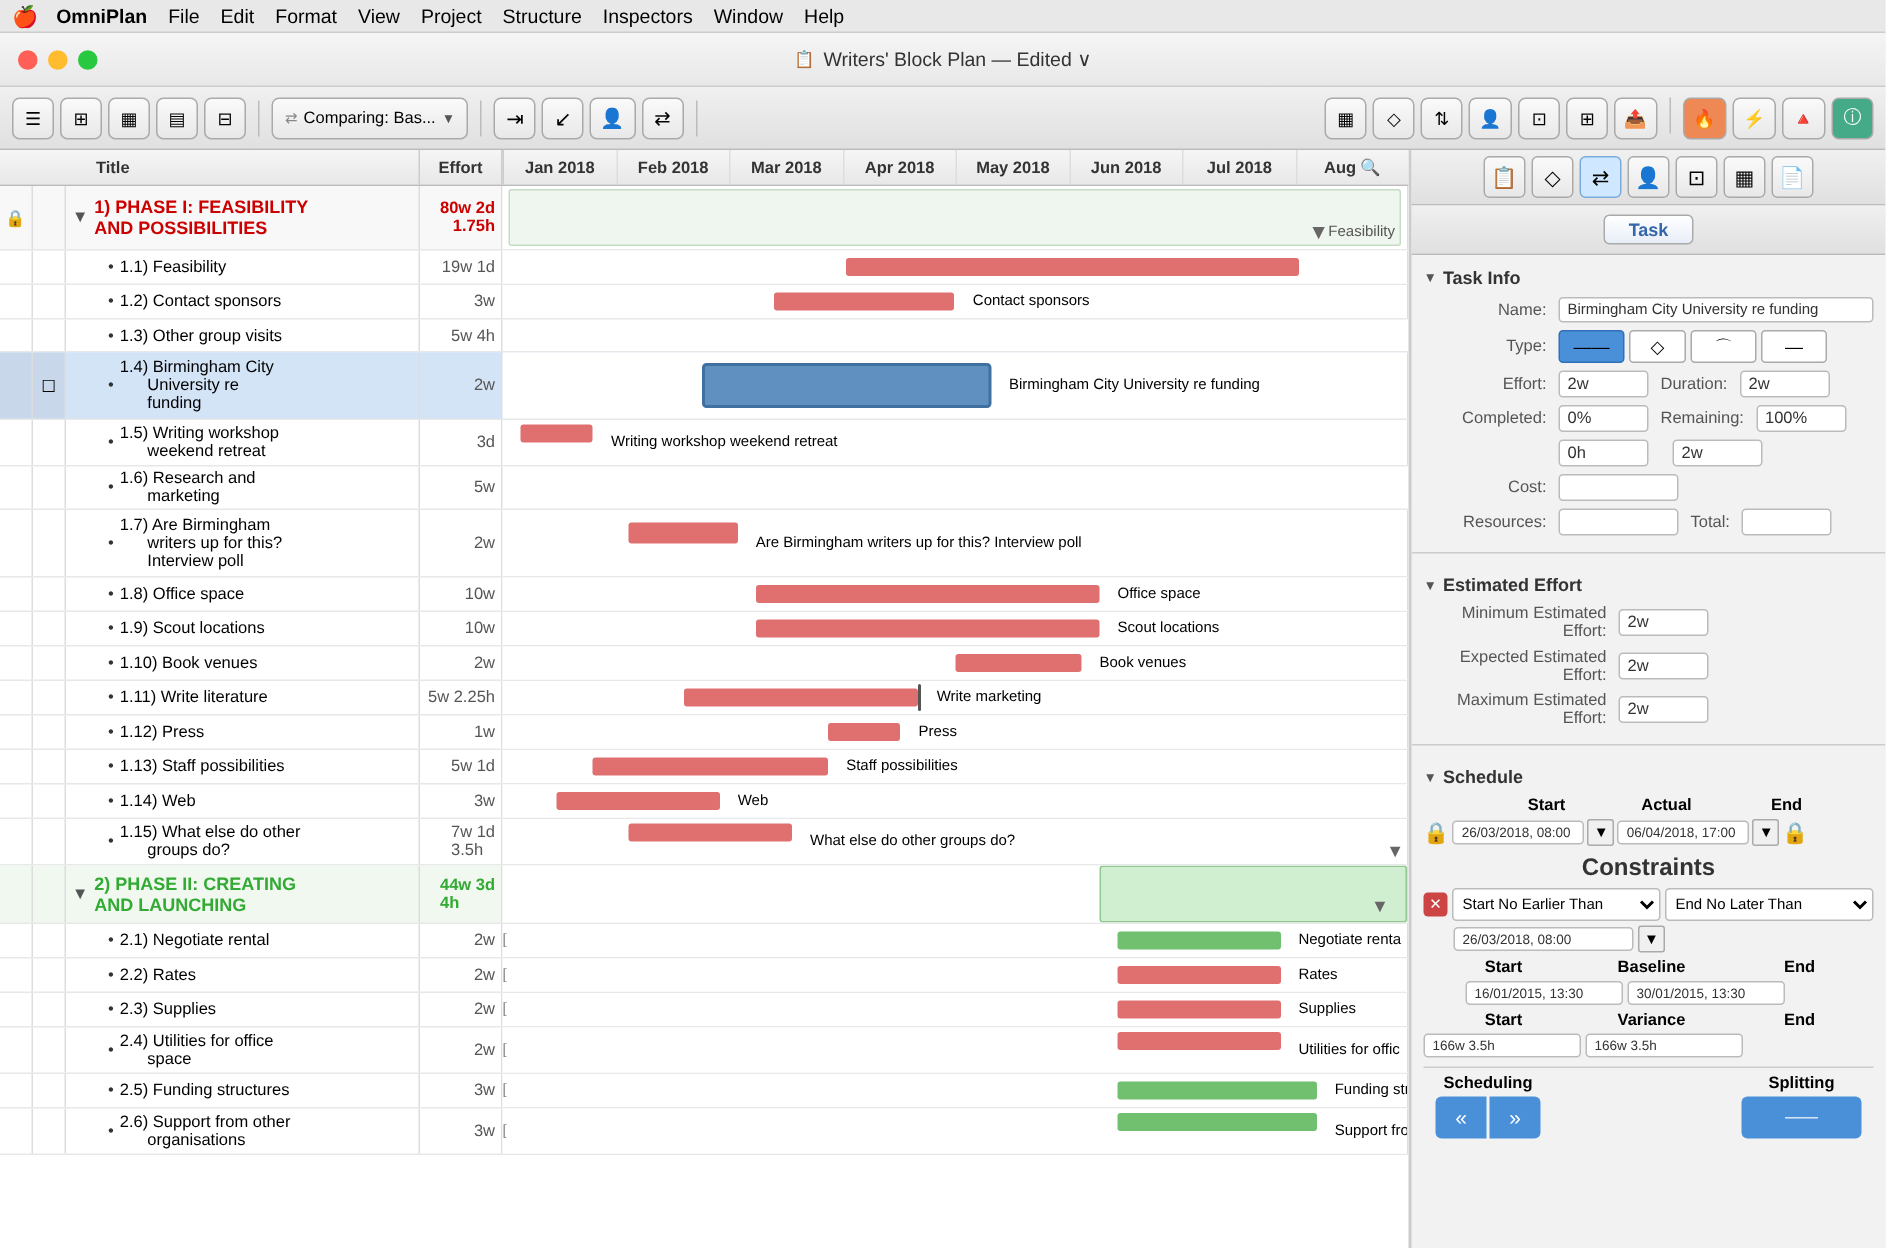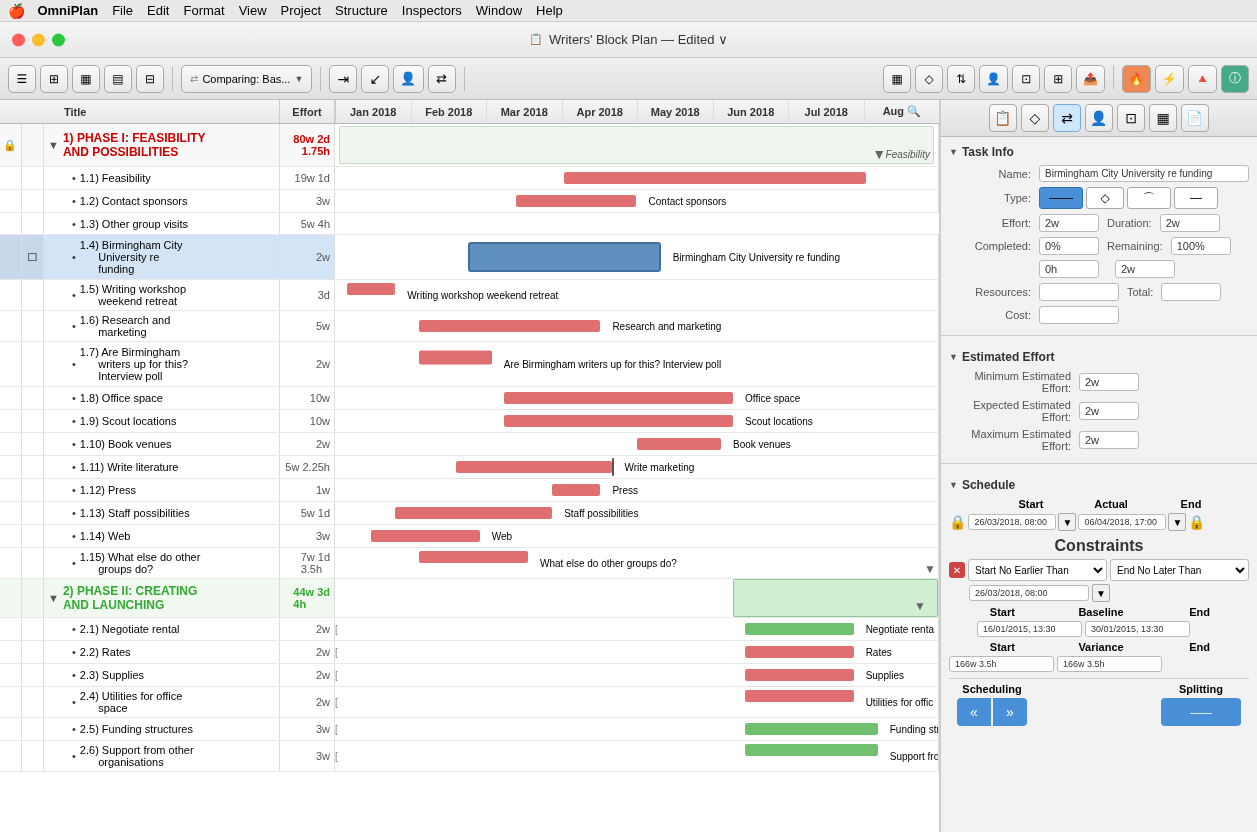--- a/index.html
+++ b/index.html
@@ -176,21 +176,21 @@
         <div class="task-cell title-col" style="width:236px;">
           <span class="collapse-arrow">▼</span>
           <span class="phase-title">1)  PHASE I: FEASIBILITY<br>AND POSSIBILITIES</span>
         </div>
         <div class="task-cell effort-col">
             <span class="phase-effort" style="text-align:right;">80w 2d<br>1.75h</span>
           </div>
         <div class="task-cell gantt-col">
           <div style="position:relative;width:100%;height:100%;min-height:38px;">
             <div style="position:absolute;left:0;right:0;top:0;bottom:0;background:rgba(100,170,100,0.1);border:1px solid rgba(100,160,100,0.3);border-radius:2px;"></div>
-            <div style="position:absolute;right:4px;bottom:4px;font-size:10px;color:#555;font-style:italic;">Feasibility</div>
+            <div style="position:absolute;right:4px;bottom:4px;font-size:10px;color:#555;">Feasibility</div>
 
             <div style="position:absolute;right:48px;bottom:2px;color:#666;font-size:14px;">▼</div>
           </div>
         </div>
       </div>
 
       <div class="task-row">
         <div style="width:22px;border-right:1px solid #ddd;"></div>
         <div style="width:22px;border-right:1px solid #ddd;"></div>
         <div class="task-cell title-col" style="width:236px;padding-left:28px;">
@@ -250,24 +250,20 @@
         </div>
       </div>
 
       <div class="task-row">
         <div style="width:22px;border-right:1px solid #ddd;"></div>
         <div style="width:22px;border-right:1px solid #ddd;"></div>
         <div class="task-cell title-col" style="width:236px;padding-left:28px;">
           <span class="task-bullet">•</span>1.6)  Research and<br>&nbsp;&nbsp;&nbsp;&nbsp;&nbsp;&nbsp;marketing
         </div>
         <div class="task-cell effort-col">5w</div>
-        <div class="task-cell gantt-col" style="position:relative;min-height:30px;">
-          <div class="gantt-bar bar-red" style="left:14%;width:30%;"></div>
-          <span style="position:absolute;left:46%;top:50%;transform:translateY(-50%);font-size:10px;white-space:nowrap;">Research and marketing</span>
-        </div>
       </div>
 
       <div class="task-row">
         <div style="width:22px;border-right:1px solid #ddd;"></div>
         <div style="width:22px;border-right:1px solid #ddd;"></div>
         <div class="task-cell title-col" style="width:236px;padding-left:28px;">
           <span class="task-bullet">•</span>1.7)  Are Birmingham<br>&nbsp;&nbsp;&nbsp;&nbsp;&nbsp;&nbsp;writers up for this?<br>&nbsp;&nbsp;&nbsp;&nbsp;&nbsp;&nbsp;Interview poll
         </div>
         <div class="task-cell effort-col">2w</div>
         <div class="task-cell gantt-col" style="position:relative;min-height:44px;">
@@ -493,20 +489,23 @@
     <div class="inspector-toolbar">
       <div class="ins-btn">📋</div>
       <div class="ins-btn">◇</div>
       <div class="ins-btn" style="background:#d0e8ff;border-color:#7aabdd;">⇄</div>
       <div class="ins-btn">👤</div>
       <div class="ins-btn">⊡</div>
       <div class="ins-btn">▦</div>
       <div class="ins-btn">📄</div>
     </div>
 
+    <div style="display:flex;justify-content:center;padding:6px;background:linear-gradient(to bottom,#f0f0f0,#e0e0e0);border-bottom:1px solid #bbb;">
+      <div class="task-tab">Task</div>
+    </div>
 
     <div class="ins-section">
       <div class="ins-section-header">
         <span class="ins-triangle">▼</span>
         <span>Task Info</span>
       </div>
       <div class="ins-row">
         <span class="ins-label">Name:</span>
         <input class="ins-input ins-input-fill" style="font-size: 10px;" value="Birmingham City University re funding">
       </div>
@@ -531,28 +530,28 @@
         <span style="margin:0 8px;font-size:11px;color:#555;">Remaining:</span>
         <input class="ins-input ins-input-sm" value="100%" style="">
       </div>
       <div class="ins-row">
         <span class="ins-label"></span>
         <input class="ins-input ins-input-sm" value="0h" style="">
         <span style="margin:0 8px;font-size:11px;color:#555;"></span>
         <input class="ins-input ins-input-sm" value="2w" style="">
       </div>
       <div class="ins-row">
+        <span class="ins-label">Cost:</span>
+        <input class="ins-input ins-input-md" value="" style="">
+      </div>
+      <div class="ins-row">
         <span class="ins-label">Resources:</span>
         <input class="ins-input ins-input-md" value="" style="">
         <span style="margin:0 8px;font-size:11px;color:#555;">Total:</span>
         <input class="ins-input ins-input-sm" value="" style="">
-      </div>
-      <div class="ins-row">
-        <span class="ins-label">Cost:</span>
-        <input class="ins-input ins-input-md" value="" style="">
       </div>
     </div>
 
     <div class="ins-divider"></div>
 
     <div class="ins-section">
       <div class="ins-section-header">
         <span class="ins-triangle">▼</span>
         <span>Estimated Effort</span>
       </div>

